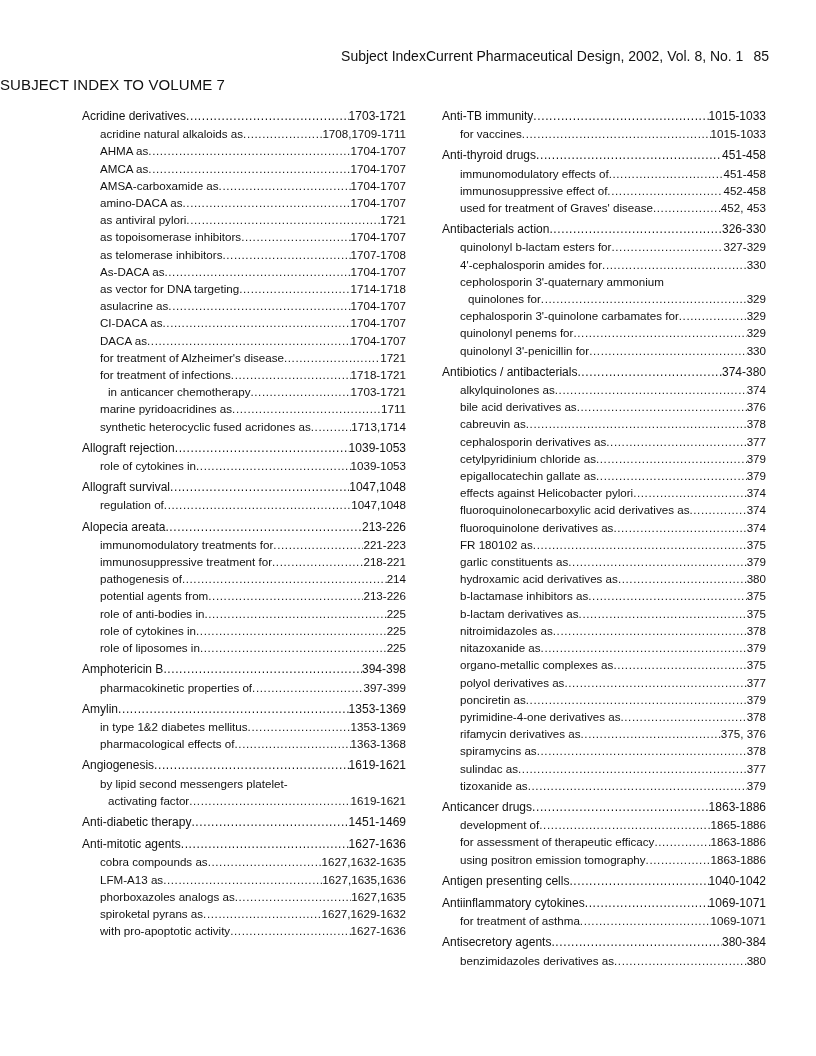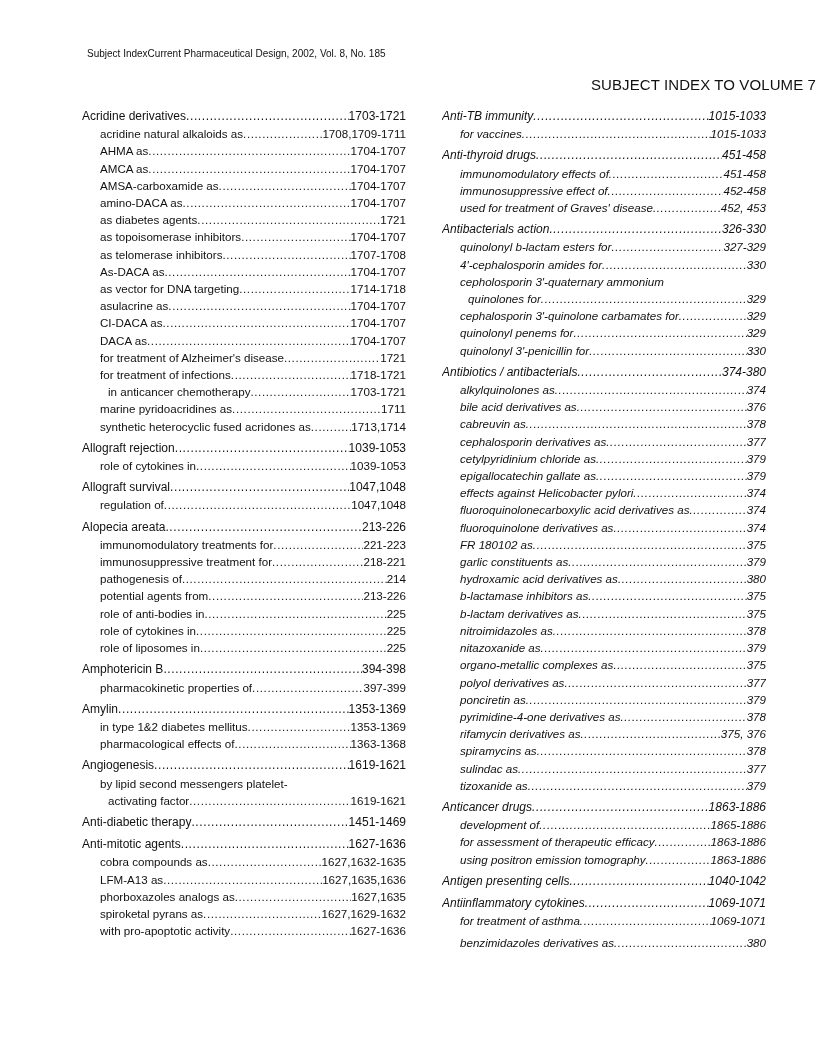--- a/index.html
+++ b/index.html
@@ -1,25 +1,25 @@
 <!DOCTYPE html>
 <html><head>
 <meta charset="utf-8">
 <style>
   html, body { margin: 0; padding: 0; background: #ffffff; }
   body { width: 816px; height: 1056px; position: relative; overflow: hidden;
          font-family: "Liberation Sans", sans-serif; color: #111; }
   .running-head { position: absolute; top: 48px; left: 87px; right: 47px; height: 14px;
-                  font-size: 10px; display: flex; justify-content: flex-start; }
-  .running-head .right span + span { }
-  .title { position: absolute; top: 76px; left: 0; right: 0; text-align: right;
+                  font-size: 14px; display: flex; justify-content: flex-end; }
+  .running-head .right span + span { margin-left: 10px; }
+  .title { position: absolute; top: 76px; left: 0; right: 0; text-align: left;
            font-size: 15px; letter-spacing: 0.1px; }
   .col { position: absolute; top: 108px; width: 324px; }
   .col.left { left: 82px; }
-  .col.right { left: 442px; font-style: italic; }
+  .col.right { left: 442px; }
   .group { margin-bottom: 5px; }
   .entry { display: flex; align-items: baseline; font-size: 12px; line-height: 17.2px;
            white-space: nowrap; overflow: hidden; }
   .entry.sub { padding-left: 18px; font-size: 11.6px; }
   .entry.cont { padding-left: 26px; font-size: 11.6px; align-items: center; }
   .entry .label { flex: 0 0 auto; }
   .entry .leader { flex: 1 1 auto; overflow: hidden; min-width: 4px; }
   .entry .leader::after { content: "........................................................................................................................................."; letter-spacing: 0.6px; }
   .entry .pages { flex: 0 0 auto; }
   .entry.nopages .leader::after { content: ""; }
@@ -62,21 +62,21 @@
         <span class="label">AMSA-carboxamide as</span>
         <span class="leader"></span>
         <span class="pages">1704-1707</span>
       </div>
       <div class="entry sub">
         <span class="label">amino-DACA as</span>
         <span class="leader"></span>
         <span class="pages">1704-1707</span>
       </div>
       <div class="entry sub">
-        <span class="label">as diabetes agents</span>
+        <span class="label">as antiviral pylori</span>
         <span class="leader"></span>
         <span class="pages">1721</span>
       </div>
       <div class="entry sub">
         <span class="label">as topoisomerase inhibitors</span>
         <span class="leader"></span>
         <span class="pages">1704-1707</span>
       </div>
       <div class="entry sub">
         <span class="label">as telomerase inhibitors</span>
@@ -523,19 +523,24 @@
         <span class="leader"></span>
         <span class="pages">1069-1071</span>
       </div>
       <div class="entry sub">
         <span class="label">for treatment of asthma</span>
         <span class="leader"></span>
         <span class="pages">1069-1071</span>
       </div>
     </div>
     <div class="group">
+      <div class="entry main">
+        <span class="label">Antisecretory agents</span>
+        <span class="leader"></span>
+        <span class="pages">380-384</span>
+      </div>
       <div class="entry sub">
         <span class="label">benzimidazoles derivatives as</span>
         <span class="leader"></span>
         <span class="pages">380</span>
       </div>
     </div>
   </div>
 
 </body></html>

